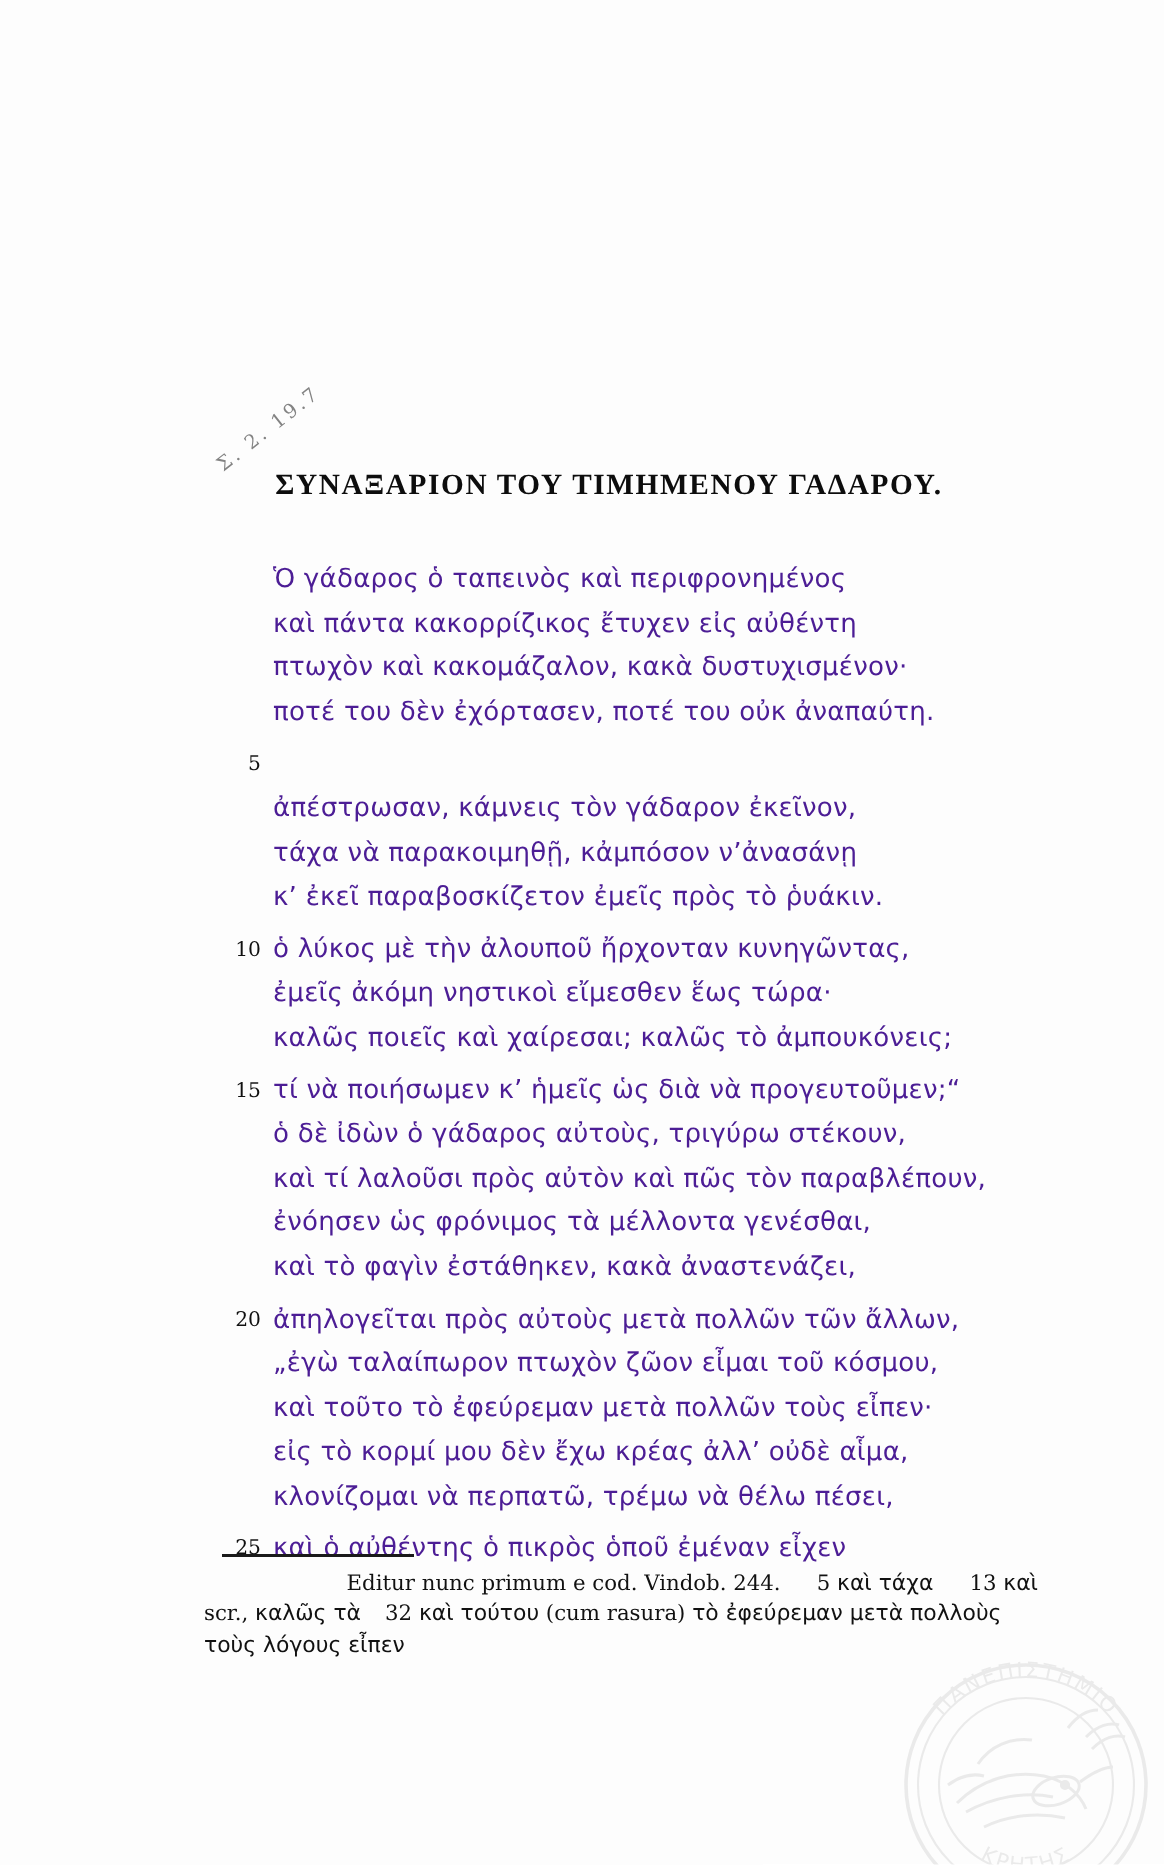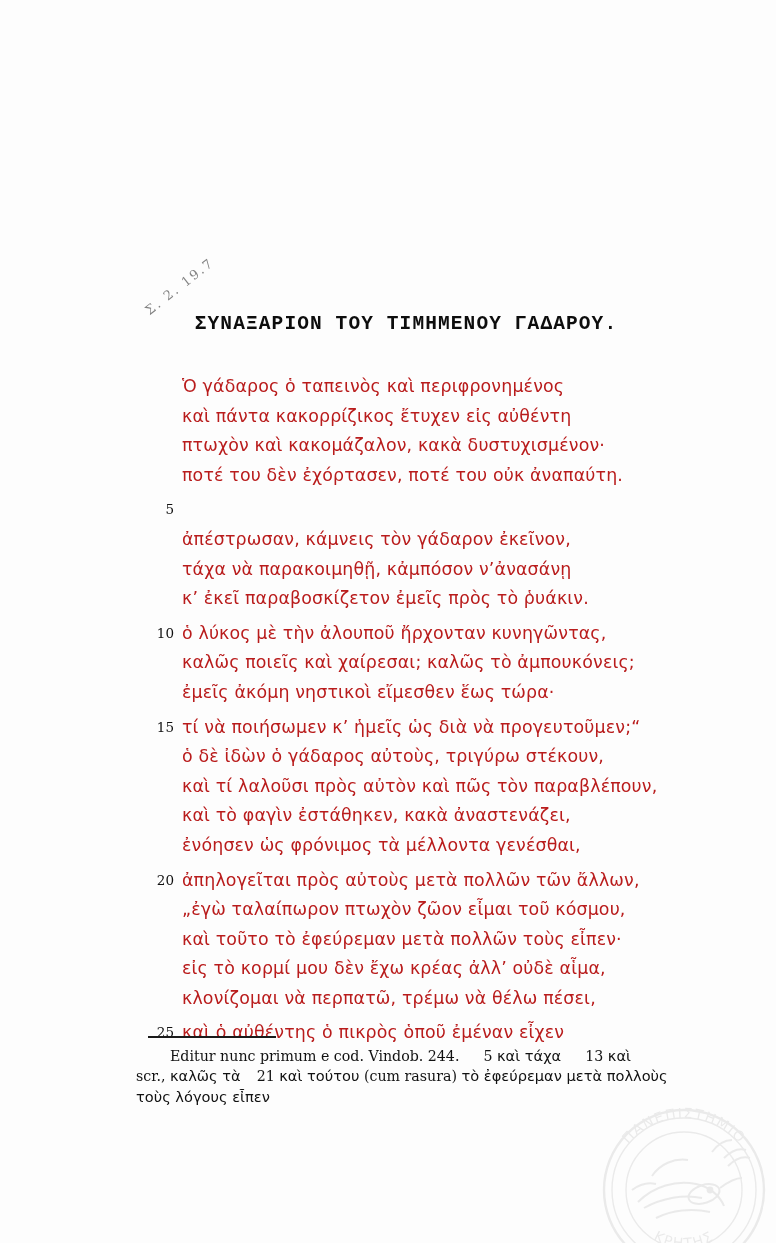--- a/index.html
+++ b/index.html
@@ -55,21 +55,21 @@
     pointer-events: none;
   }
 
   
   #title {
     position: absolute;
     left: 0;
     right: 0;
     top: 300px;
     text-align: center;
-    font-family: Liberation Mono, monospace;
+    font-family: Liberation Serif, serif;
     font-size: 19.5px;
     letter-spacing: 1.1px;
     color: #0d0d0d;
     padding-left: 36px;
   }
 
   
   #poem {
     position: absolute;
     left: 148px;
@@ -92,21 +92,21 @@
     font-size: 13.5px;
     color: #111111;
   }
   .vtext {
     position: absolute;
     left: 34px;
     top: 0;
     font-family: "DejaVu Sans", sans-serif;
     font-size: 17.4px;
     letter-spacing: 0.15px;
-    color: #b91c1c;
+    color: #4c1d95;
   }
   
   .verse.group-start { margin-top: 5px; }
 
   
   #app-rule {
     position: absolute;
     left: 148px;
     top: 1036px;
     width: 128px;
@@ -119,21 +119,21 @@
     position: absolute;
     left: 136px;
     top: 1046px;
     width: 556px;
     font-family: "DejaVu Serif", serif;
     font-size: 14.2px;
     line-height: 20.4px;
     color: #111111;
   }
   #apparatus .app-line { white-space: nowrap; }
-  #apparatus .indent { padding-left: 34px; }
+  #apparatus .indent { padding-left: 34px; text-align: right; }
   .gk {
     font-family: "DejaVu Sans", sans-serif;
     font-size: 14.6px;
   }
   .sp-wide { display: inline-block; width: 24px; }
   .sp-med  { display: inline-block; width: 16px; }
 </style>
 </head>
 <body>
 
@@ -205,45 +205,45 @@
       <div class="verse">
         <span class="vnum"></span>
         <span class="vtext">κ’ ἐκεῖ παραβοσκίζετον ἐμεῖς πρὸς τὸ ῥυάκιν.</span>
       </div>
       <div class="verse group-start">
         <span class="vnum">10</span>
         <span class="vtext">ὁ λύκος μὲ τὴν ἀλουποῦ ἤρχονταν κυνηγῶντας,</span>
       </div>
       <div class="verse">
         <span class="vnum"></span>
+        <span class="vtext">ἐμεῖς ἀκόμη νηστικοὶ εἴμεσθεν ἕως τώρα·</span>
+      </div>
+      <div class="verse">
+        <span class="vnum"></span>
         <span class="vtext">καλῶς ποιεῖς καὶ χαίρεσαι; καλῶς τὸ ἀμπουκόνεις;</span>
-      </div>
-      <div class="verse">
-        <span class="vnum"></span>
-        <span class="vtext">ἐμεῖς ἀκόμη νηστικοὶ εἴμεσθεν ἕως τώρα·</span>
       </div>
       <div class="verse group-start">
         <span class="vnum">15</span>
         <span class="vtext">τί νὰ ποιήσωμεν κ’ ἡμεῖς ὡς διὰ νὰ προγευτοῦμεν;“</span>
       </div>
       <div class="verse">
         <span class="vnum"></span>
         <span class="vtext">ὁ δὲ ἰδὼν ὁ γάδαρος αὐτοὺς, τριγύρω στέκουν,</span>
       </div>
       <div class="verse">
         <span class="vnum"></span>
         <span class="vtext">καὶ τί λαλοῦσι πρὸς αὐτὸν καὶ πῶς τὸν παραβλέπουν,</span>
       </div>
       <div class="verse">
         <span class="vnum"></span>
+        <span class="vtext">ἐνόησεν ὡς φρόνιμος τὰ μέλλοντα γενέσθαι,</span>
+      </div>
+      <div class="verse">
+        <span class="vnum"></span>
         <span class="vtext">καὶ τὸ φαγὶν ἐστάθηκεν, κακὰ ἀναστενάζει,</span>
-      </div>
-      <div class="verse">
-        <span class="vnum"></span>
-        <span class="vtext">ἐνόησεν ὡς φρόνιμος τὰ μέλλοντα γενέσθαι,</span>
       </div>
       <div class="verse group-start">
         <span class="vnum">20</span>
         <span class="vtext">ἀπηλογεῖται πρὸς αὐτοὺς μετὰ πολλῶν τῶν ἄλλων,</span>
       </div>
       <div class="verse">
         <span class="vnum"></span>
         <span class="vtext">„ἐγὼ ταλαίπωρον πτωχὸν ζῶον εἶμαι τοῦ κόσμου,</span>
       </div>
       <div class="verse">
@@ -267,21 +267,21 @@
   <div id="app-rule"></div>
 
   <div id="apparatus">
     <div class="app-line indent">
       <span>Editur nunc primum e cod. Vindob. 244.</span><span class="sp-wide"></span><span>5</span>
       <span class="gk">καὶ τάχα</span><span class="sp-wide"></span><span>13</span>
       <span class="gk">καὶ</span>
     </div>
     <div class="app-line">
       <span>scr.,</span>
-      <span class="gk">καλῶς τὰ</span><span class="sp-med"></span><span>21</span>
+      <span class="gk">καλῶς τὰ</span><span class="sp-med"></span><span>32</span>
       <span class="gk">καὶ τούτου</span>
       <span>(cum rasura)</span>
       <span class="gk">τὸ ἐφεύρεμαν μετὰ πολλοὺς</span>
     </div>
     <div class="app-line">
       <span class="gk">τοὺς λόγους εἶπεν</span>
     </div>
   </div>
 
 </div>

